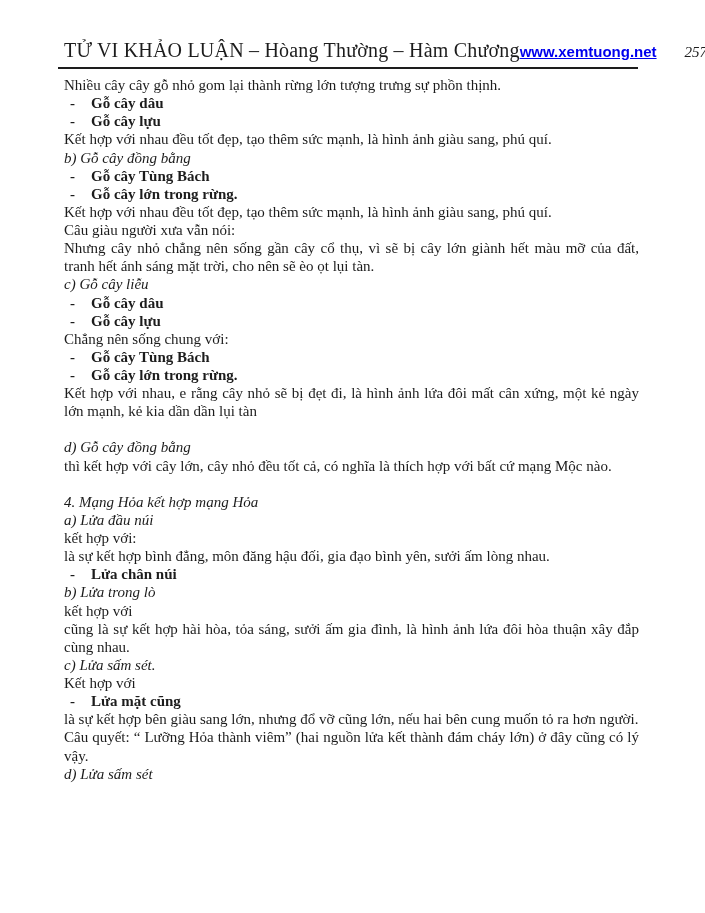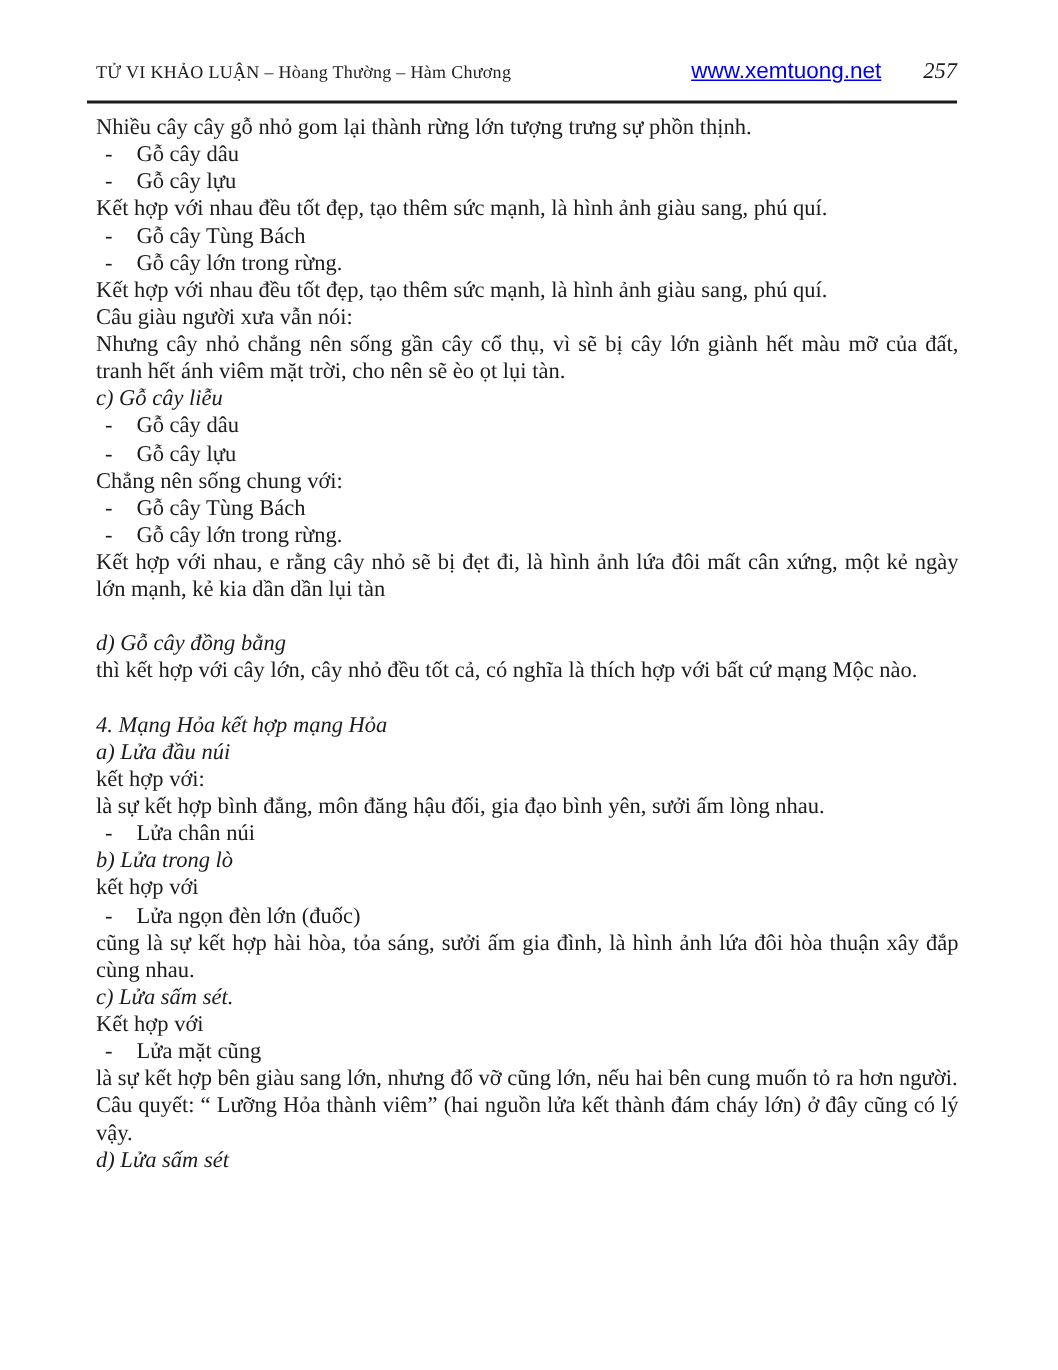--- a/index.html
+++ b/index.html
@@ -5,79 +5,79 @@
   html,body { margin:0; padding:0; background:#ffffff; }
   .page {
     position:relative; width:705px; height:913px; background:#ffffff;
     font-family:"Liberation Serif","DejaVu Serif",serif; color:#1c1c1c;
     overflow:hidden;
   }
   .header {
     position:absolute; top:39px; left:64px; width:574px;
     display:flex; align-items:baseline;
   }
-  .h-title { font-size:12px; flex:1; white-space:nowrap; letter-spacing:0.2px; }
+  .h-title { font-size:20px; flex:1; white-space:nowrap; letter-spacing:0.2px; }
   .h-url {
     font-family:"Liberation Sans","DejaVu Sans",sans-serif;
-    font-weight:normal; font-size:15px; text-decoration:underline;
+    font-weight:bold; font-size:15px; text-decoration:underline;
     white-space:nowrap; color:#0000ee;
   }
   .h-page { font-size:15px; margin-left:28px; white-space:nowrap;font-style:italic; }
   .rule { position:absolute; top:67px; left:58px; width:580px; height:2px; background:#1d1d1d; }
   .body-text {
     position:absolute; top:76px; left:64px; width:575px;
     font-size:15px; line-height:18.12px;
   }
   .line { min-height:18.12px; }
   .spacer { height:18.12px; }
   .text { white-space:nowrap; }
   .heading { font-style:italic; white-space:nowrap; }
   .jtext { text-align:justify; }
-  .bullet { padding-left:6px; white-space:nowrap; }
+  .bullet { padding-left:6px; white-space:nowrap;font-weight:bold; }
   .marker { display:inline-block; width:21px; }
 </style>
 </head>
 <body>
 
 <div class="page">
   <div class="header">
     <span class="h-title">TỬ VI KHẢO LUẬN – Hòang Thường – Hàm Chương</span>
     <a class="h-url" href="#" style="color: rgb(0, 0, 238);">www.xemtuong.net</a>
     <span class="h-page">257</span>
   </div>
   <div class="rule"></div>
   <div class="body-text">
       <div class="line text">Nhiều cây cây gỗ nhỏ gom lại thành rừng lớn tượng trưng sự phồn thịnh.</div>
       <div class="line bullet"><span class="marker">-</span><span>Gỗ cây dâu</span></div>
       <div class="line bullet"><span class="marker">-</span><span>Gỗ cây lựu</span></div>
       <div class="line text">Kết hợp với nhau đều tốt đẹp, tạo thêm sức mạnh, là hình ảnh giàu sang, phú quí.</div>
+      <div class="line heading">b) Gỗ cây đồng bằng</div>
       <div class="line bullet"><span class="marker">-</span><span>Gỗ cây Tùng Bách</span></div>
       <div class="line bullet"><span class="marker">-</span><span>Gỗ cây lớn trong rừng.</span></div>
       <div class="line text">Kết hợp với nhau đều tốt đẹp, tạo thêm sức mạnh, là hình ảnh giàu sang, phú quí.</div>
       <div class="line text">Câu giàu người xưa vẫn nói:</div>
-      <div class="line jtext">Nhưng cây nhỏ chẳng nên sống gần cây cổ thụ, vì sẽ bị cây lớn giành hết màu mỡ của đất, tranh hết ánh viêm mặt trời, cho nên sẽ èo ọt lụi tàn.</div>
+      <div class="line jtext">Nhưng cây nhỏ chẳng nên sống gần cây cổ thụ, vì sẽ bị cây lớn giành hết màu mỡ của đất, tranh hết ánh sáng mặt trời, cho nên sẽ èo ọt lụi tàn.</div>
       <div class="line heading">c) Gỗ cây liễu</div>
       <div class="line bullet"><span class="marker">-</span><span>Gỗ cây dâu</span></div>
       <div class="line bullet"><span class="marker">-</span><span>Gỗ cây lựu</span></div>
       <div class="line text">Chẳng nên sống chung với:</div>
       <div class="line bullet"><span class="marker">-</span><span>Gỗ cây Tùng Bách</span></div>
       <div class="line bullet"><span class="marker">-</span><span>Gỗ cây lớn trong rừng.</span></div>
       <div class="line jtext">Kết hợp với nhau, e rằng cây nhỏ sẽ bị đẹt đi, là hình ảnh lứa đôi mất cân xứng, một kẻ ngày lớn mạnh, kẻ kia dần dần lụi tàn</div>
       <div class="line spacer"></div>
       <div class="line heading">d) Gỗ cây đồng bằng</div>
       <div class="line text">thì kết hợp với cây lớn, cây nhỏ đều tốt cả, có nghĩa là thích hợp với bất cứ mạng Mộc nào.</div>
       <div class="line spacer"></div>
       <div class="line heading">4. Mạng Hỏa kết hợp mạng Hỏa</div>
       <div class="line heading">a) Lửa đầu núi</div>
       <div class="line text">kết hợp với:</div>
       <div class="line text">là sự kết hợp bình đẳng, môn đăng hậu đối, gia đạo bình yên, sưởi ấm lòng nhau.</div>
       <div class="line bullet"><span class="marker">-</span><span>Lửa chân núi</span></div>
       <div class="line heading">b) Lửa trong lò</div>
       <div class="line text">kết hợp với</div>
-      <div class="line bullet"><span class="marker">-</span><span>Lửa ngọn đèn lớn (đuốc)</span></div>
       <div class="line jtext">cũng là sự kết hợp hài hòa, tỏa sáng, sưởi ấm gia đình, là hình ảnh lứa đôi hòa thuận xây đắp cùng nhau.</div>
       <div class="line heading">c) Lửa sấm sét.</div>
       <div class="line text">Kết hợp với</div>
       <div class="line bullet"><span class="marker">-</span><span>Lửa mặt cũng</span></div>
       <div class="line text">là sự kết hợp bên giàu sang lớn, nhưng đổ vỡ cũng lớn, nếu hai bên cung muốn tỏ ra hơn người.</div>
       <div class="line jtext">Câu quyết: “ Lưỡng Hỏa thành viêm” (hai nguồn lửa kết thành đám cháy lớn) ở đây cũng có lý vậy.</div>
       <div class="line heading">d) Lửa sấm sét</div>
     </div>
 </div>
 

